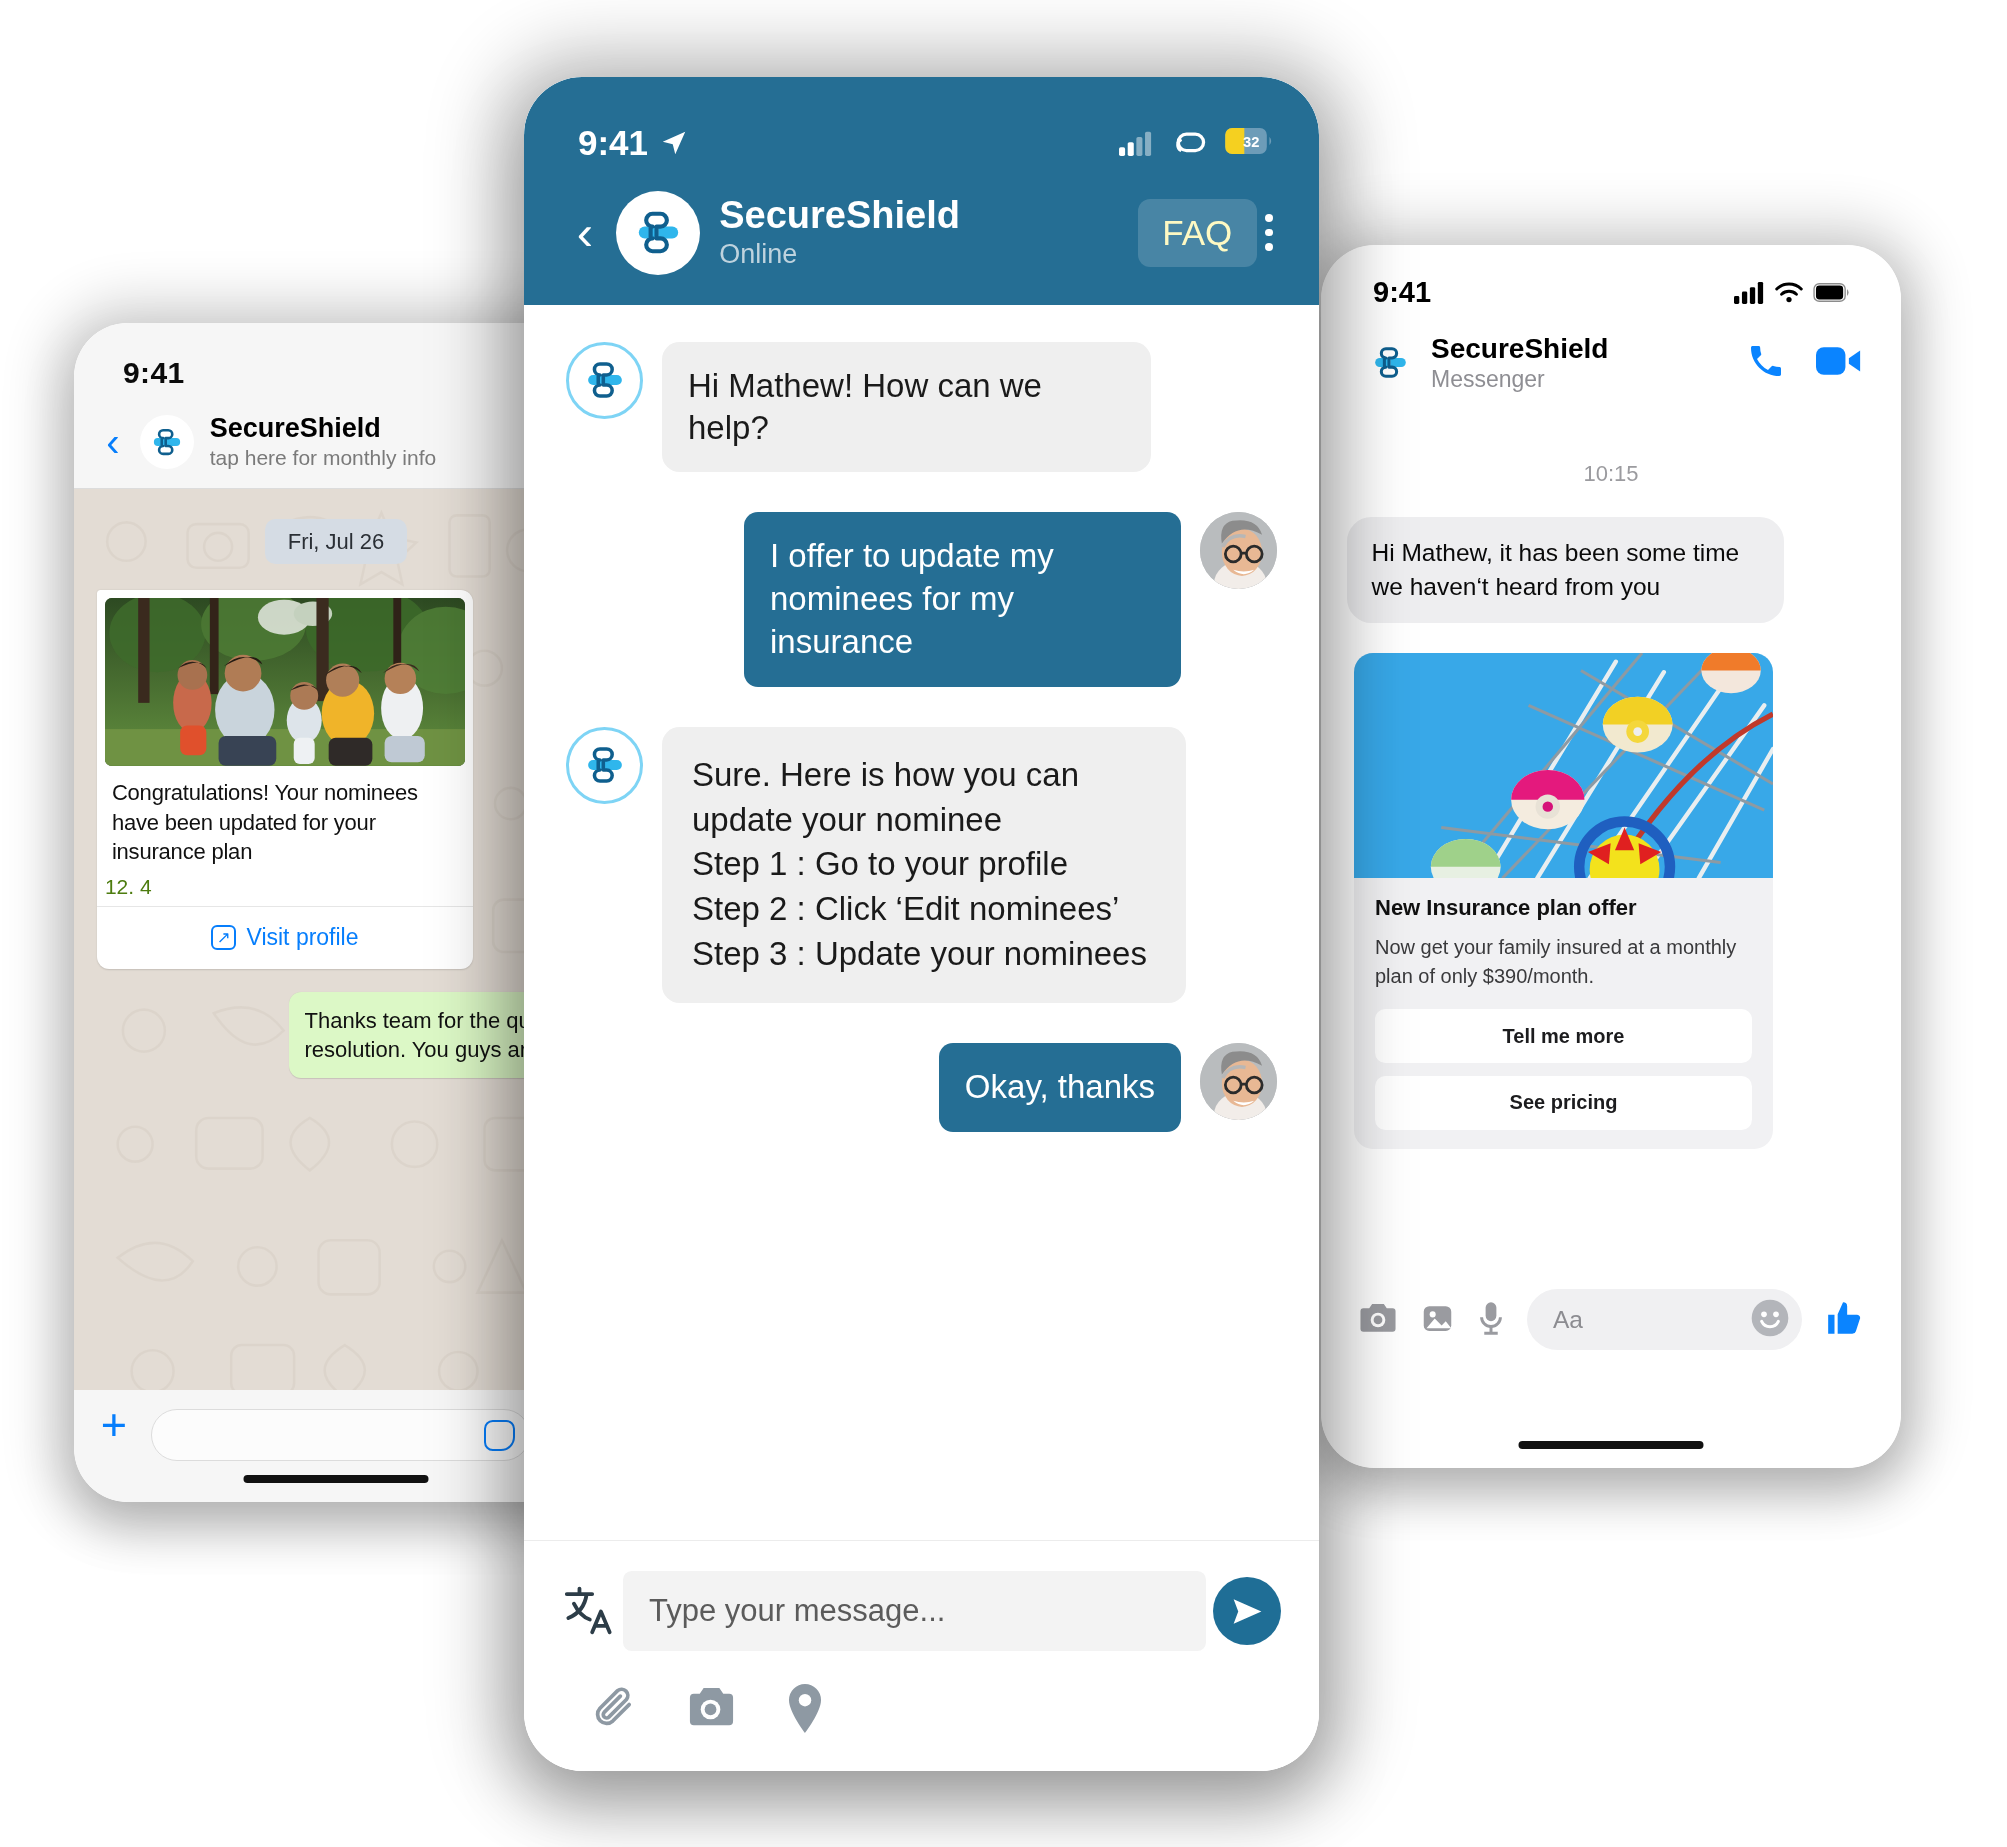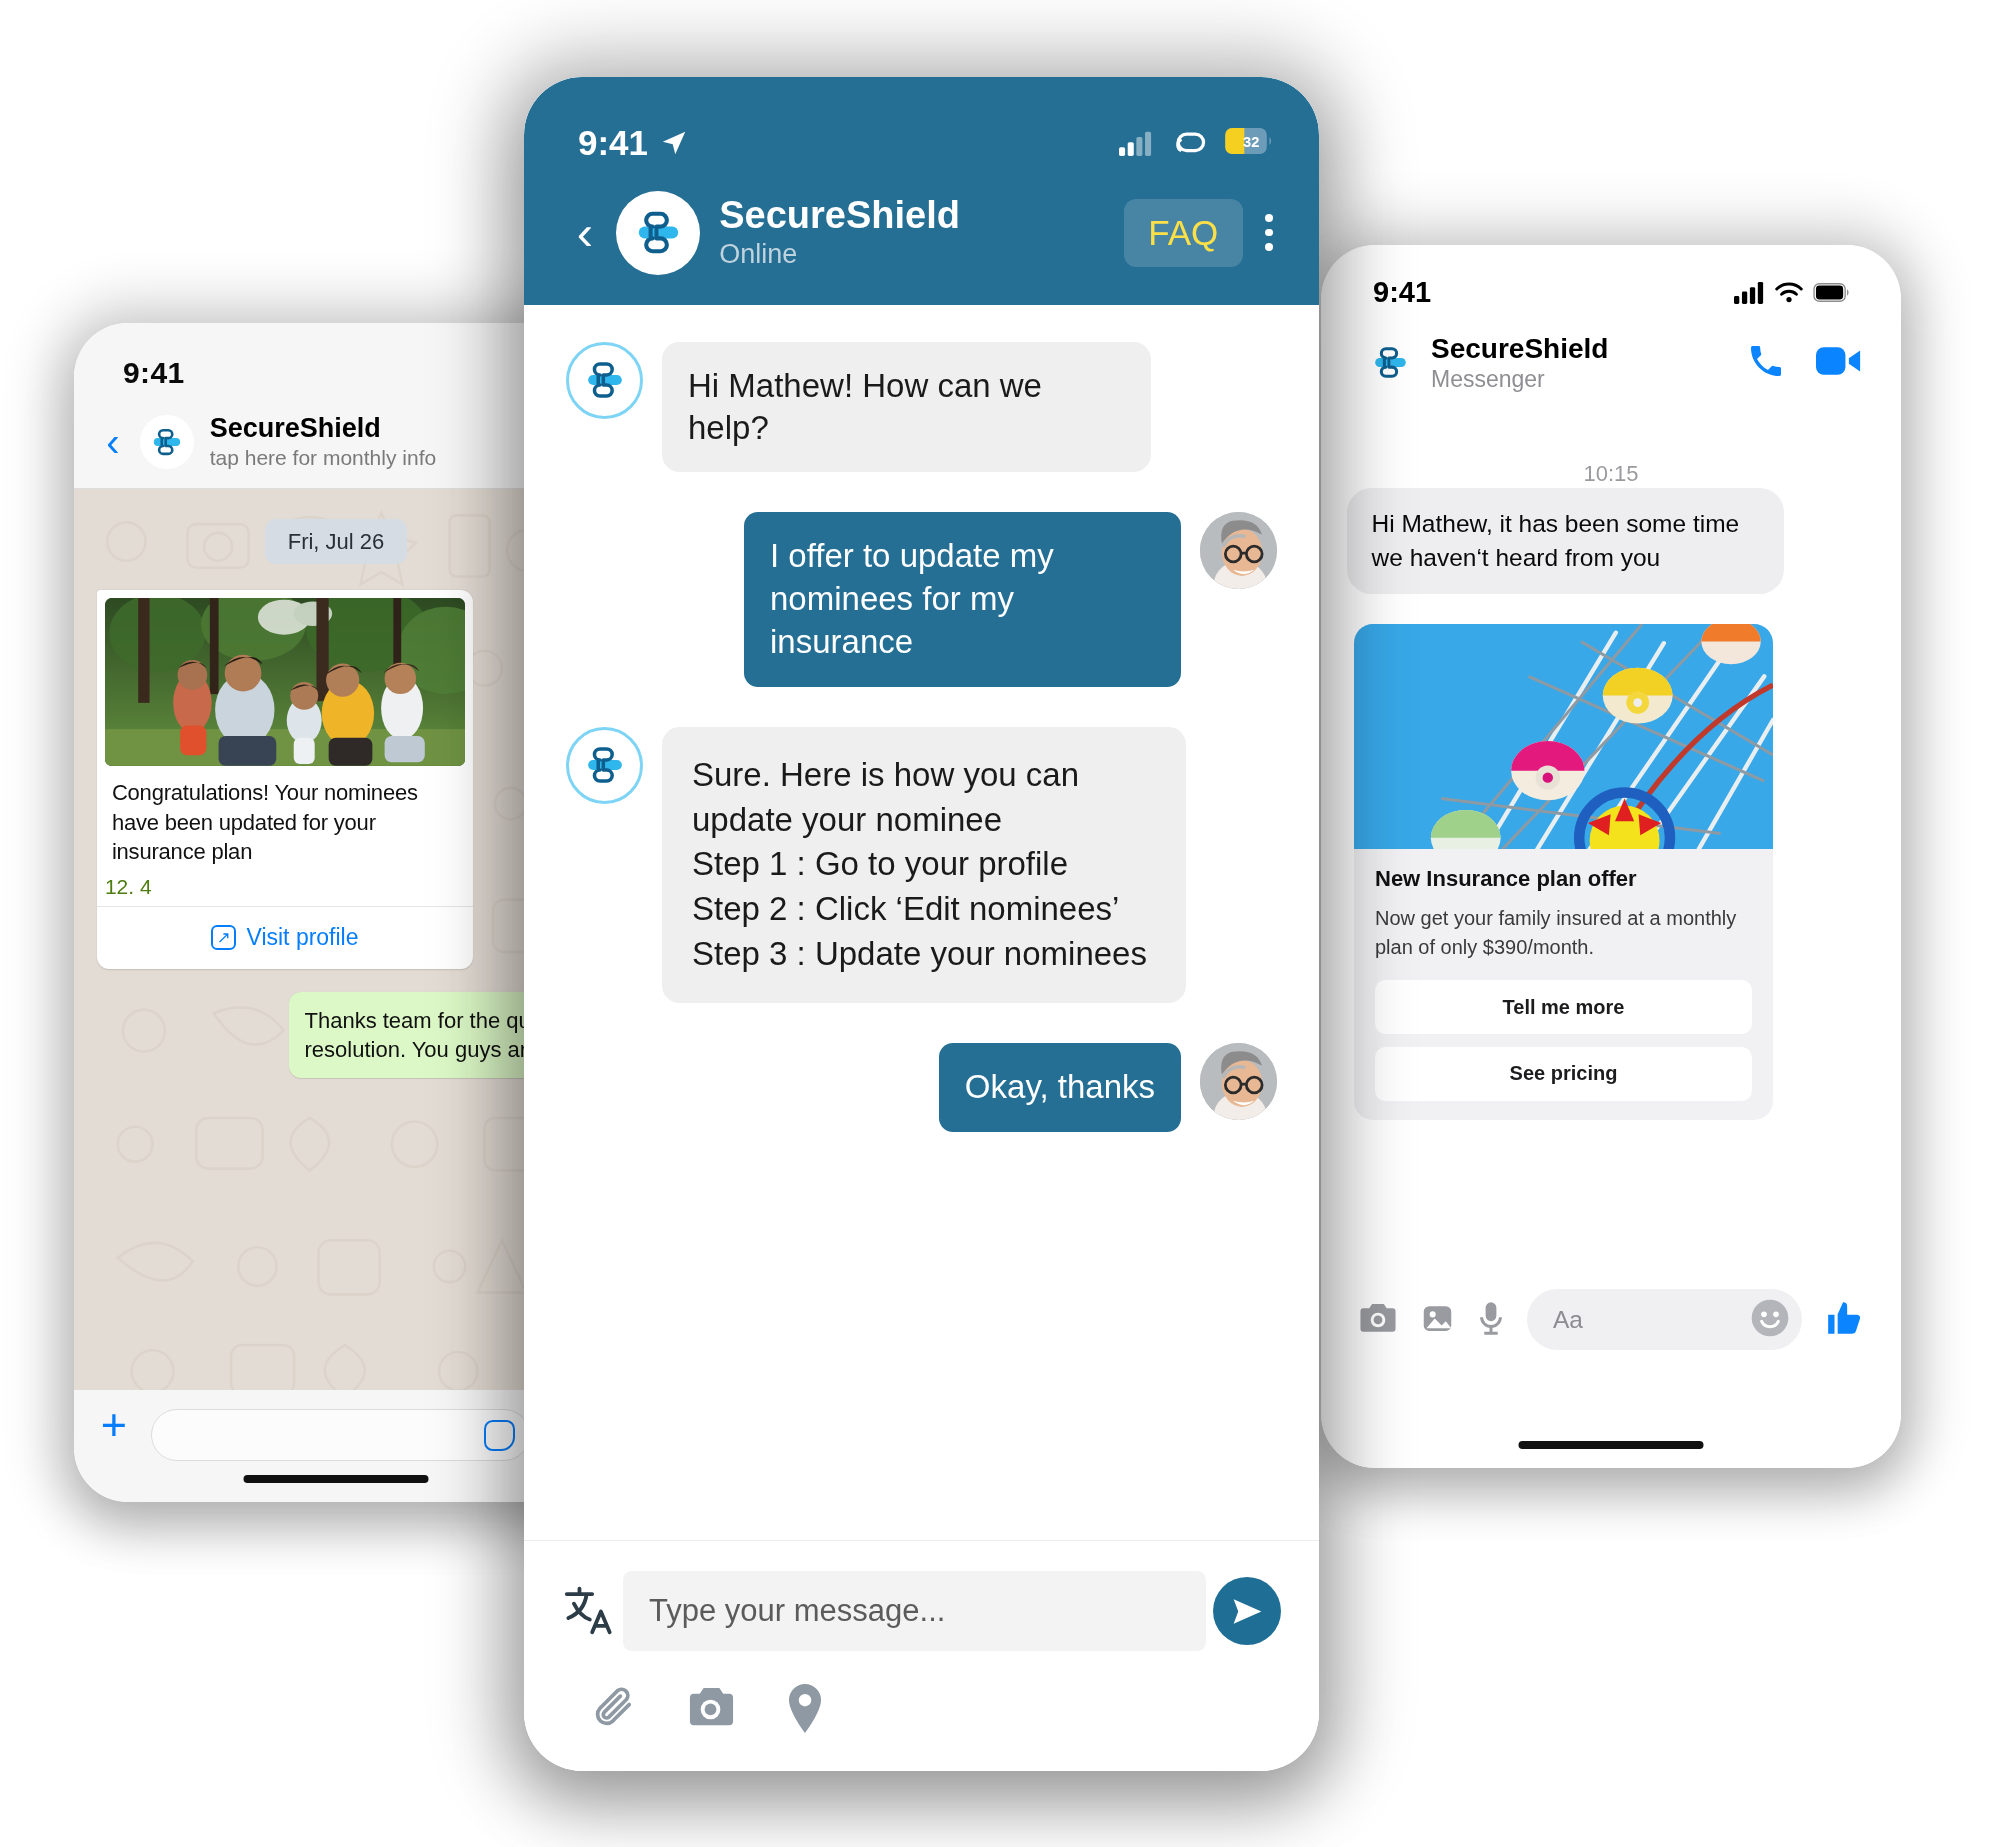--- a/index.html
+++ b/index.html
@@ -131,21 +131,21 @@
   }
   .fb-time { font-size: 29px; font-weight: 700; color: #000; }
   .fb-sysicons { display: flex; align-items: center; gap: 10.5px; }
   .fb-header { display: flex; align-items: center; padding: 7px 40px 0 42px; }
   .fb-ava { width: 54px; height: 54px; flex: 0 0 auto; display:flex;align-items:center;justify-content:center; }
   .fb-names { margin-left: 14px; flex: 1; }
   .fb-name { font-size: 28px; font-weight: 700; color: #000; line-height: 1.2; }
   .fb-sub { font-size: 23px; color: #8e8e93; line-height: 1.2; }
   .fb-acts { display: flex; align-items: center; gap: 30px; }
   .fb-timestamp { text-align: center; color: #9b9b9f; font-size: 22px; margin-top: 68px; }
-  .fb-row { display: flex; align-items: flex-end; padding: 0 40px 0 26px; margin-top: 1px; }
+  .fb-row { display: flex; align-items: flex-end; padding: 0 40px 0 26px; margin-top: 30px; }
   .fb-bubble {
     background: #eeeef0; border-radius: 24.5px; padding: 19px 24.5px;
     font-size: 24.5px; line-height: 1.38; color: #0a0a0a; max-width: 437px;
   }
   .fb-card {
     margin: 30px 0 0 33px; width: 419px;
     background: #f1f1f3; border-radius: 19px; overflow: hidden;
     padding: 0 0 19px;
   }
   .fb-card-img { width: 419px; height: 225px; position: relative; overflow: hidden; }
@@ -187,21 +187,21 @@
   .ss-back { color: #fff; font-size: 49px; font-weight: 300; line-height: .8; width: 38px; text-align: center; }
   .ss-logo {
     width: 84px; height: 84px; border-radius: 50%; background: #fff; margin-left: 12.2px;
     display: flex; align-items: center; justify-content: center; flex: 0 0 auto;
   }
   .ss-titles { margin-left: 19px; flex: 1; }
   .ss-title { color: #fff; font-size: 38px; font-weight: 600; line-height: 1.1; }
   .ss-status { color: #bfd3de; font-size: 27px; line-height: 1.2; margin-top: 1.7px; }
   .ss-faq {
     background: rgba(255,255,255,.16); border-radius: 12.2px;
-    color: #fde047; font-size: 35px; padding: 14px 24.5px; margin-right: 14px;
+    color: #fef9c3; font-size: 35px; padding: 14px 24.5px; 
   }
   .ss-kebab { display: flex; flex-direction: column; gap: 7px; padding: 3.5px 8.7px; }
   .ss-kebab i { width: 7.9px; height: 7.9px; border-radius: 50%; background: #fff; display: block; }
 
   .ss-chat { padding: 37px 42px 0 42px; }
   .ss-rowin { display: flex; align-items: flex-start; gap: 19px; margin-bottom: 40px; }
   .ss-botava {
     width: 77px; height: 77px; border-radius: 50%;
     border: 3.5px solid #7ed4f5; background: #fff; flex: 0 0 auto;
     display: flex; align-items: center; justify-content: center;

